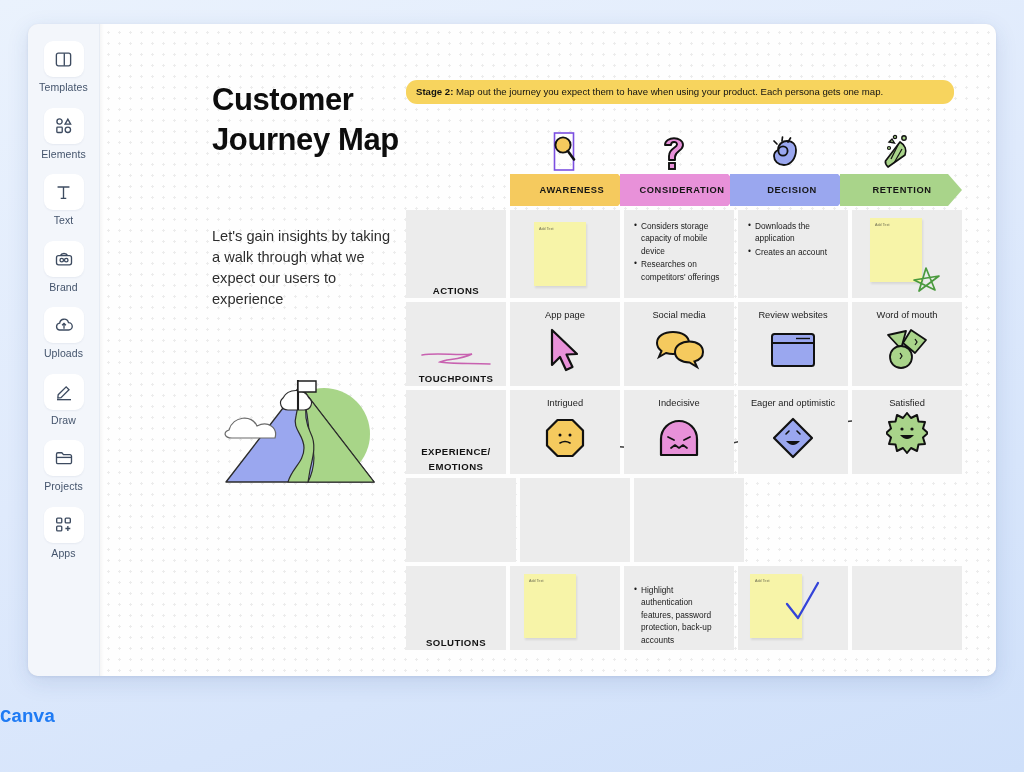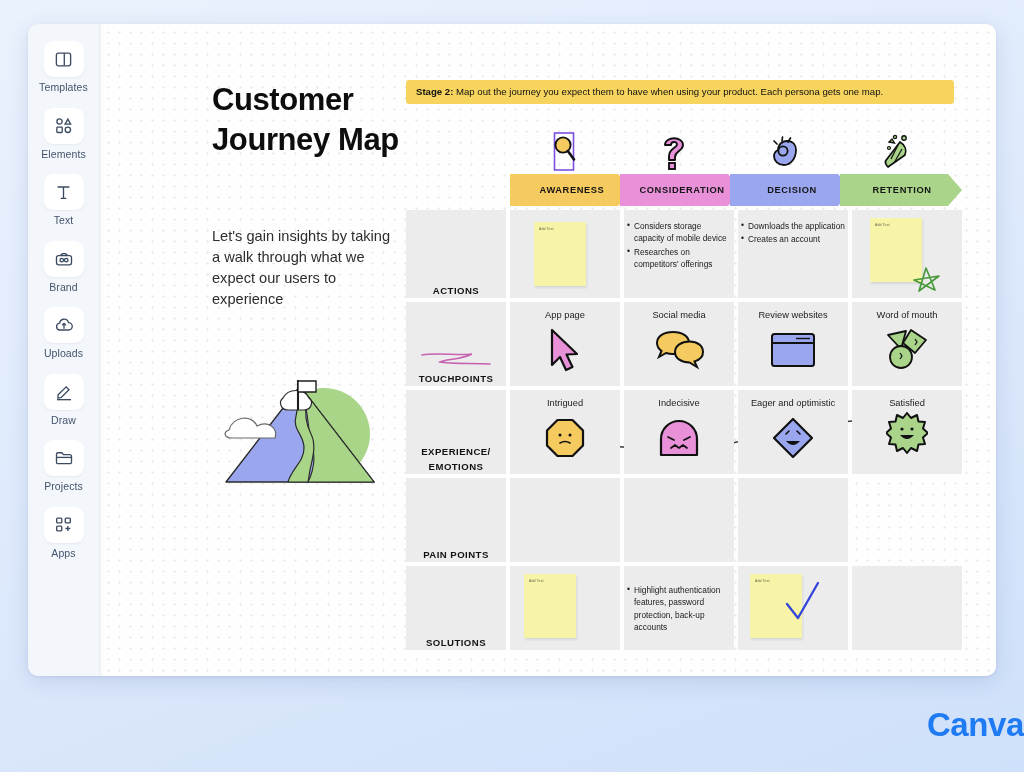--- a/index.html
+++ b/index.html
@@ -99,21 +99,21 @@
     left: 112px; top: 348px;
     width: 190px; height: 125px;
   }
 
   
   #stage-banner {
     position: absolute;
     left: 306px; top: 56px;
     width: 548px;
     background: #f7d45e;
-    border-radius: 3px;
+    border-radius: 11px;
     padding: 6px 10px;
     font-size: 9.6px;
     color: #111;
     line-height: 1.3;
     white-space: nowrap;
   }
   #stage-banner b { font-weight: 800; }
 
   
   #matrix {
@@ -174,21 +174,21 @@
   .row-label {
     font-size: 9.6px;
     font-weight: 700;
     letter-spacing: .45px;
     color: #121212;
     text-align: center;
     line-height: 1.5;
   }
   .data-cell {
     flex: 0 0 110px;
-    padding: 10px 2px;
+    padding: 10px 9px;
   }
   .r-actions .cell { height: 88px; }
   .r-touchpoints .cell { height: 84px; }
   .r-emotions .cell { height: 84px; }
   .r-pain .cell { height: 84px; }
   .r-solutions .cell { height: 84px; }
 
   .bullets {
     font-size: 8.3px;
     line-height: 1.5;
@@ -237,25 +237,26 @@
     left: 100px; top: 0;
     width: 454px; height: 84px;
     pointer-events: none;
   }
 
   
   #canva-logo {
     position: absolute;
     left: 0; right: 0;
     top: 706px;
-    text-align: right;
-    font-size: 33px;
+    text-align: left;
+    font-size: 19px;
     font-weight: 700;
     letter-spacing: -.4px;
     color: #1f7bf4;
+    font-family: Liberation Mono, monospace;
   }
 </style>
 </head>
 <body>
 
 <div id="app-window">
 
   <nav id="sidebar">
 
     <div class="nav-item">
@@ -565,23 +566,20 @@
               <path d="M21 1 L25 6 L31 3 L32.5 9.5 L39 10 L37 16.5 L42 21 L37 25.5 L39 32 L32.5 32.5 L31 39 L25 36 L21 41 L17 36 L11 39 L9.5 32.5 L3 32 L5 25.5 L0 21 L5 16.5 L3 10 L9.5 9.5 L11 3 L17 6 Z" fill="#a9d48a" stroke="#111" stroke-width="2" stroke-linejoin="round"></path>
               <circle cx="16" cy="17" r="1.6" fill="#111"></circle>
                 <circle cx="26" cy="17" r="1.6" fill="#111"></circle>
               <path d="M14 23 Q21 31 28 23 Z" fill="#111"></path>
             </svg>
           </div>
         </div>
       </div>
 
       <div class="grid-row r-pain">
-        <div class="cell label-cell">
-          <span class="row-label">PAIN POINTS</span>
-        </div>
         <div class="cell data-cell"></div>
         <div class="cell data-cell"></div>
         <div class="cell data-cell"></div>
       </div>
 
       <div class="grid-row r-solutions">
         <div class="cell label-cell">
           <span class="row-label">SOLUTIONS</span>
         </div>
         <div class="cell data-cell">

